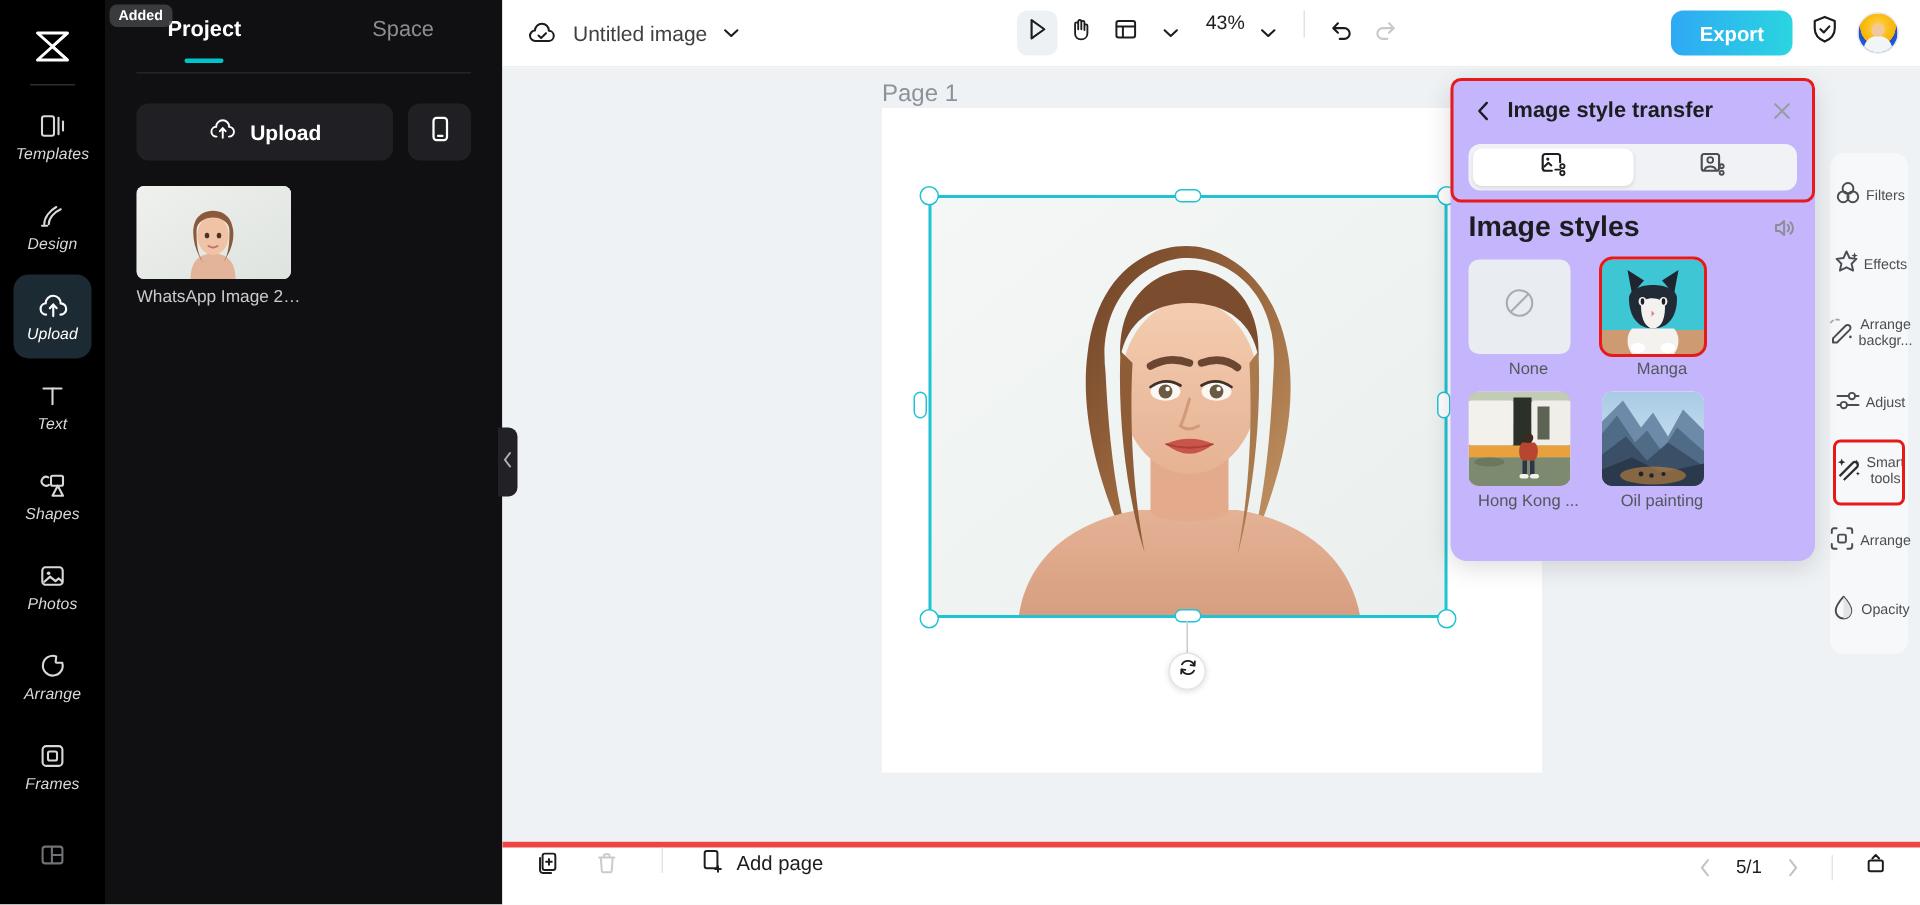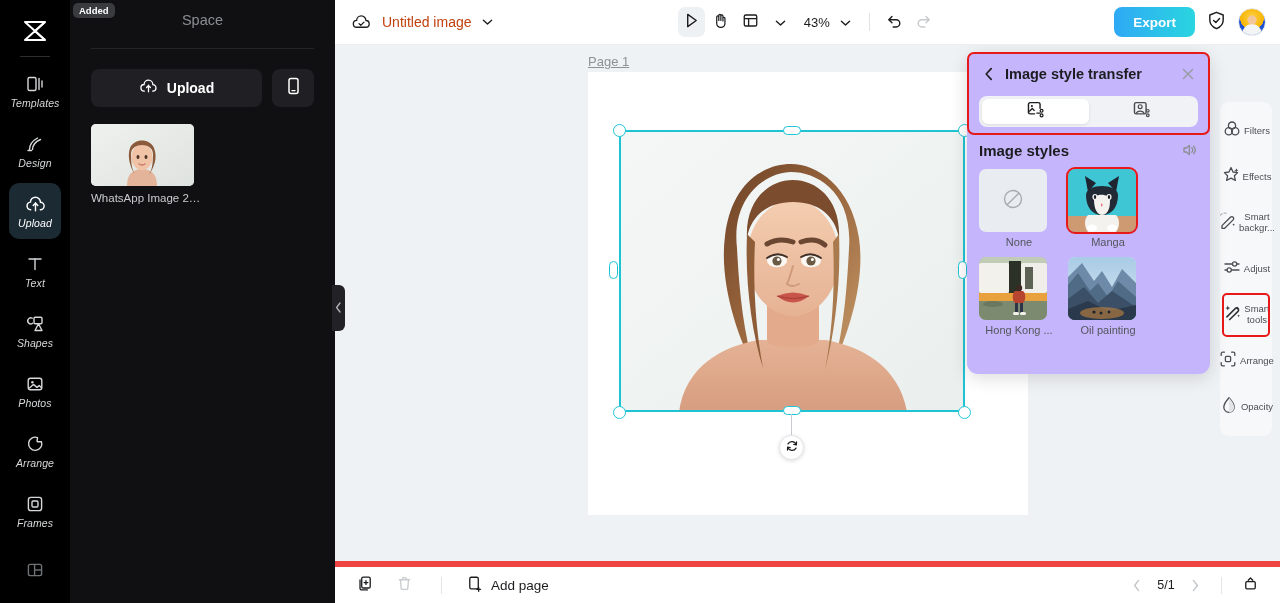--- a/index.html
+++ b/index.html
@@ -80,24 +80,24 @@
 
   
   .main { flex: 1; height: 603px; display: flex; flex-direction: column; background: #ffffff; position: relative; }
 
   
   .topbar {
     height: 45px; background: #fff; border-bottom: 1px solid #eceef0;
     display: flex; align-items: center; padding: 0 14px; flex: 0 0 45px;
   }
   .doc-cloud { width: 24px; height: 24px; display:flex; align-items:center; justify-content:center; margin-right: 9px; }
-  .doc-title { font-size: 14px; color: #c2410c; }
+  .doc-title { font-size: 14px; color: #404040; }
   .doc-caret { margin-left: 10px; display: flex; align-items: center; cursor: pointer; }
   .tb-center { position: absolute; left: 0; right: 0; margin: 0 auto; width: 260px;
-    display: flex; align-items: center; gap: 2px; justify-content: center; pointer-events: none; }
+    display: flex; align-items: flex-start; gap: 2px; justify-content: center; pointer-events: none; }
   .tb-center > * { pointer-events: auto; }
   .tb-btn {
     width: 30px; height: 30px; border-radius: 7px; display: flex;
     align-items: center; justify-content: center; cursor: pointer;
   }
   .tb-btn.sel { background: #eef1f4; }
   .zoomval { font-size: 13px; color: #1c1d1f; margin-left: 8px; }
   .tb-vsep { width: 1px; height: 18px; background: #e0e2e5; margin: 0 8px; }
   .tb-right { margin-left: auto; display: flex; align-items: center; gap: 11px; }
   .export-btn {
@@ -115,21 +115,21 @@
     content:""; position:absolute; left:50%; top:42%; transform:translate(-50%,-50%);
     width:9px; height:9px; border-radius:50%; background:#f3c79c;
   }
   .avatar::before {
     content:""; position:absolute; left:50%; bottom:0; transform:translateX(-50%);
     width:19px; height:11px; border-radius:9px 9px 0 0; background:#f2f4f6;
   }
 
   
   .canvas-wrap { flex: 1; background: #eff2f5; position: relative; overflow: hidden; }
-  .page-label { position: absolute; left: 253px; top: 9px; font-size: 13px; color: #8d9298; text-decoration: underline; }
+  .page-label { position: absolute; left: 253px; top: 9px; font-size: 16px; color: #8d9298; }
   .page {
     position: absolute; left: 253px; top: 27px; width: 440px; height: 443px;
     background: #ffffff;
   }
   .artboard {
     position: absolute; left: 284px; top: 85px; width: 346px; height: 282px;
     background: linear-gradient(160deg,#f3f6f5 0%, #eef2f1 45%, #f6f7f6 100%);
     overflow: hidden;
   }
   
@@ -169,21 +169,21 @@
   .st-close { margin-left: auto; width: 20px; height: 20px; display:flex; align-items:center; justify-content:center; cursor:pointer; }
   .st-tabs {
     margin: 0 12px; height: 31px; background: #f0f2f5; border-radius: 8px;
     display: flex; padding: 3px;
   }
   .st-tab { flex: 1; border-radius: 6px; display:flex; align-items:center; justify-content:center; cursor:pointer; }
   .st-tab.active { background: #fff; box-shadow: 0 1px 3px rgba(0,0,0,.10); }
   .st-sec {
     display: flex; align-items: center; padding: 14px 12px 0 12px;
   }
-  .st-sec-title { font-size: 15px; font-weight: 700; color: #1c1d1f; text-align: right; }
+  .st-sec-title { font-size: 19px; font-weight: 700; color: #1c1d1f; text-align: right; }
   .st-sound { margin-left: auto; cursor: pointer; width:18px; height:18px; display:flex; align-items:center; justify-content:center;}
   .st-grid { display: flex; flex-wrap: wrap; gap: 9px; padding: 10px 12px 0 12px; }
   .st-card { width: 80px; cursor: pointer; }
   .st-thumb {
     width: 68px; height: 63px; border-radius: 7px; overflow: hidden; position: relative;
     background: #e9edf1;
   }
   .st-card.selected .st-thumb { outline: 2.5px solid #e81919; outline-offset: 0px; }
   .st-cap {
     margin-top: 4px; font-size: 11px; color: #53565a; text-align: center;
@@ -201,22 +201,22 @@
     position: relative;
   }
   .tool .tlbl { font-size: 9.5px; color: #4a4d52; text-align: center; line-height: 1.12; }
   .tool.hl::after {
     content: ""; position: absolute; left: 2px; top: 1px; right: 2px; bottom: 1px;
     border: 2.5px solid #e81919; border-radius: 5px; pointer-events: none;
   }
 
   
   .bottombar {
-    height: 42px; background: #fff; border-top: 6px solid #ef4444;
-    display: flex; align-items: center; padding: 0 17px; flex: 0 0 42px; gap: 13px;
+    height: 42px; background: #fff; border-top: 4px solid #ef4444;
+    display: flex; align-items: flex-start; padding: 0 17px; flex: 0 0 42px; gap: 13px;
   }
   .bb-i { width: 26px; height: 26px; display:flex; align-items:center; justify-content:center; cursor:pointer; }
   .bb-sep { width: 1px; height: 17px; background: #e3e5e8; margin: 0 11px; }
   .addpage { display: flex; align-items: center; gap: 8px; cursor: pointer; font-size: 13.5px; color: #1c1d1f; }
   .bb-right { margin-left: auto; display: flex; align-items: center; gap: 4px; }
   .pageno { font-size: 12.5px; color: #1c1d1f; min-width: 28px; text-align: center; }
   .arrow { width: 22px; height: 22px; display:flex; align-items:center; justify-content:center; cursor:pointer; }
 </style>
 </head>
 <body>
@@ -322,20 +322,21 @@
             <line x1="9.6" y1="4.4" x2="9.6" y2="15.6" stroke="#6f7276" stroke-width="1.4"></line>
             <line x1="9.6" y1="10" x2="16.6" y2="10" stroke="#6f7276" stroke-width="1.4"></line>
           </svg>
       </span>
       <span class="lbl"></span>
     </div>
   </div>
 
   <div class="panel">
     <div class="panel-tabs">
+      <div class="panel-tab active">Project</div>
       <div class="panel-tab">Space</div>
     </div>
     <div class="panel-divider"></div>
 
     <div class="upload-row">
       <div class="upload-btn">
         <span>
           <svg width="19" height="19" viewBox="0 0 22 22">
               <path d="M6.2 16.3 a3.8 3.8 0 0 1 -0.3 -7.6 A4.9 4.9 0 0 1 16 8.8 a3.75 3.75 0 0 1 -0.2 7.5" fill="none" stroke="#fff" stroke-width="1.5" stroke-linecap="round"></path>
               <path d="M11 17.2 L11 9.8 M11 9.8 L8.8 12.1 M11 9.8 L13.2 12.1" stroke="#fff" stroke-width="1.5" stroke-linecap="round" stroke-linejoin="round"></path>
@@ -733,21 +734,21 @@
         </div>
 
         <div class="tool">
           <span>
             <svg width="20" height="20" viewBox="0 0 20 20">
                 <path d="M5 14.6 L13.4 6.2 a1.9 1.9 0 0 1 2.7 2.7 L7.7 17.3 H5 Z" fill="none" stroke="#4a4d52" stroke-width="1.3" stroke-linejoin="round"></path>
                 <path d="M3.6 4 a5 5 0 0 1 7 -1" fill="none" stroke="#a7abb1" stroke-width="1.2" stroke-dasharray="2 2" stroke-linecap="round"></path>
                 <circle cx="16.6" cy="13.6" r="0.9" fill="#4a4d52"></circle>
               </svg>
           </span>
-          <span class="tlbl">Smart backgr...</span>
+          <span class="tlbl">Arrange backgr...</span>
         </div>
 
         <div class="tool">
           <span>
             <svg width="20" height="20" viewBox="0 0 20 20">
                 <line x1="3" y1="7" x2="17" y2="7" stroke="#4a4d52" stroke-width="1.3" stroke-linecap="round"></line>
                 <line x1="3" y1="13" x2="17" y2="13" stroke="#4a4d52" stroke-width="1.3" stroke-linecap="round"></line>
                 <circle cx="12.6" cy="7" r="2.1" fill="#fff" stroke="#4a4d52" stroke-width="1.3"></circle>
                 <circle cx="7.2" cy="13" r="2.1" fill="#fff" stroke="#4a4d52" stroke-width="1.3"></circle>
               </svg>

